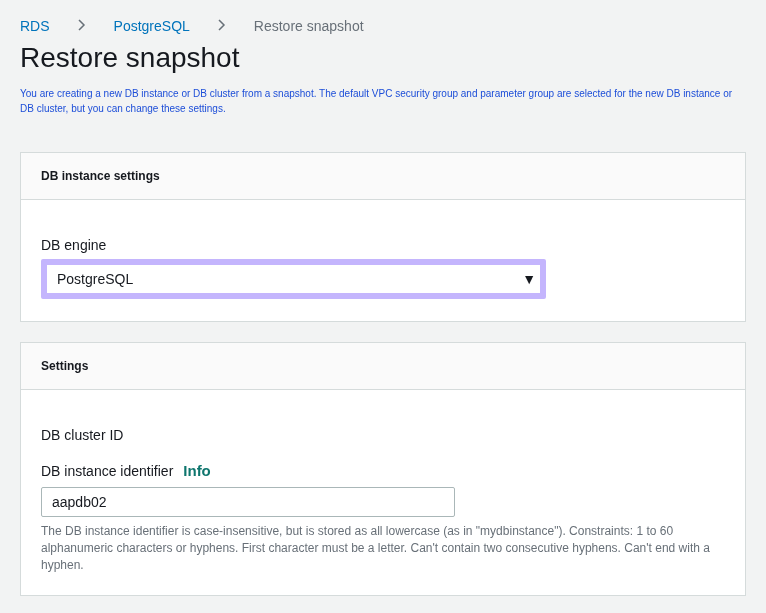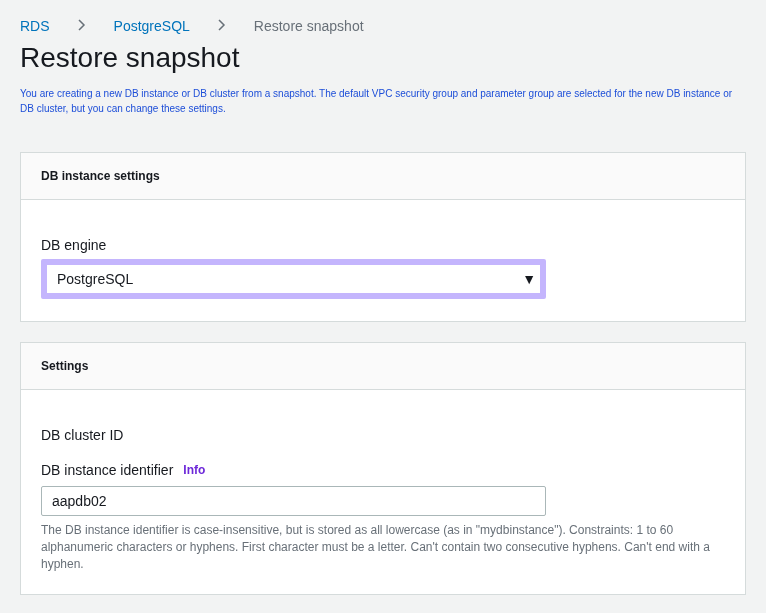--- a/index.html
+++ b/index.html
@@ -103,32 +103,32 @@
     }
     .select-caret {
       position: absolute;
       right: 10px;
       top: 50%;
       transform: translateY(-50%);
       pointer-events: none;
       color: #16191f;
     }
     input[type="text"] {
-      width: 505px;
+      width: 414px;
       padding: 6px 10px;
       font-size: 14px;
       border: 1px solid #aab7b8;
       border-radius: 2px;
       background: #fff;
       color: #16191f;
       margin-top: 4px;
     }
     .info-link {
-      color: #6d28d9;
-      font-size: 12px;
+      color: #0f766e;
+      font-size: 15px;
       font-weight: 700;
       text-decoration: none;
     }
     .constraints {
       font-size: 12px;
       color: #687078;
       line-height: 1.4;
       margin-top: 6px;
     }
     .field-group {

